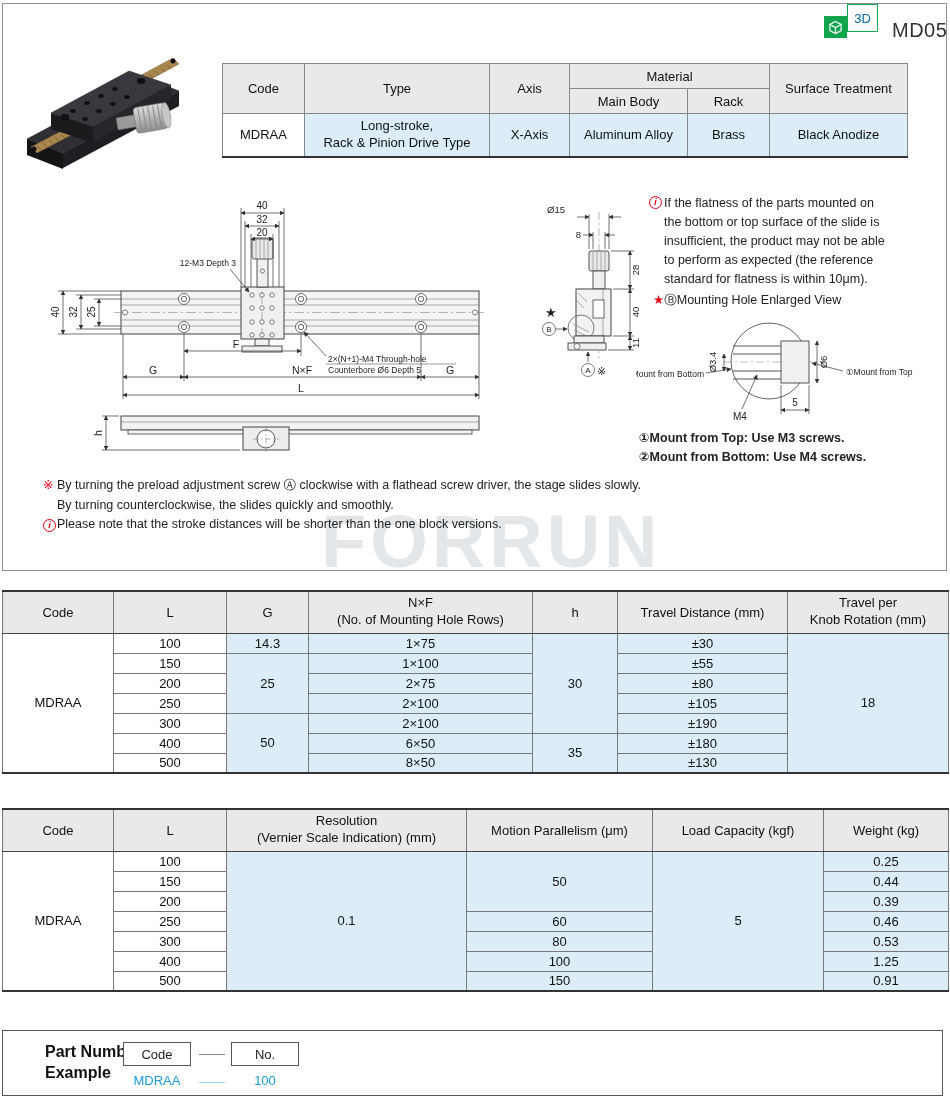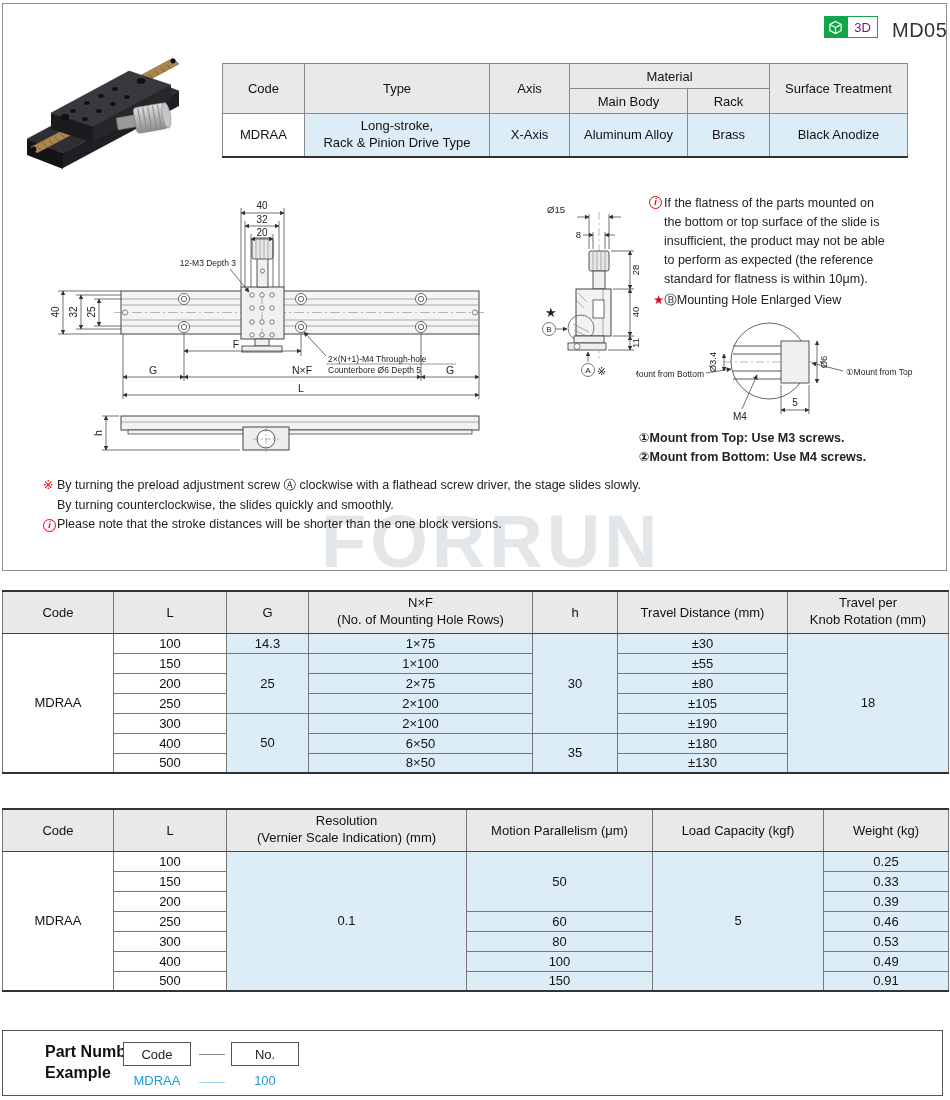--- a/index.html
+++ b/index.html
@@ -10,21 +10,21 @@
     overflow:hidden;
   }
   .panel {
     position:absolute; left:2px; top:3px; width:945px; height:568px;
     border:1px solid #8f8f8f; overflow:hidden; background:#fff;
   }
   .abs { position:absolute; }
 
   
   .badge-green { position:absolute; left:821px; top:12px; width:23px; height:22px; background:#12a54b; display:flex; align-items:center; justify-content:center; }
-  .badge-3dbox { position:absolute; left:844px; top:12px; width:31px; height:22px; border:1px solid #12a54b; background:#fff; color:#701a75; font-size:13px; display:flex; align-items:center; justify-content:center; }
+  .badge-3dbox { position:absolute; left:844px; top:0; width:31px; height:28px; border:1px solid #12a54b; background:#fff; color:#0369a1; font-size:13px; display:flex; align-items:center; justify-content:center; }
   .badge-id { position:absolute; left:889px; top:15px; font-size:20px; color:#333; letter-spacing:.5px; }
 
   
   table { border-collapse:collapse; table-layout:fixed; }
   .spec-table { position:absolute; left:219px; top:59px; width:685px;
     border-top:1.5px solid #666; border-bottom:2.5px solid #333; }
   .spec-table th, .spec-table td { border:1px solid #888; text-align:center; vertical-align:middle; font-size:13px; font-weight:400; color:#111; }
   .spec-table th { background:#e9e9e9; height:25px; }
   .spec-table td { height:43px; background:#dcedf8; }
   .spec-table td.white { background:#fff; }
@@ -532,40 +532,40 @@
       <tr>
         <td class="white blue" rowspan="7">MDRAA</td>
         <td class="white blue">100</td>
         <td rowspan="7">0.1</td>
         <td rowspan="3">50</td>
         <td rowspan="7">5</td>
         <td>0.25</td>
       </tr>
       <tr>
         <td class="white blue">150</td>
-        <td>0.33</td>
+        <td>0.44</td>
       </tr>
       <tr>
         <td class="white blue">200</td>
         <td>0.39</td>
       </tr>
       <tr>
         <td class="white blue">250</td>
         <td>60</td>
         <td>0.46</td>
       </tr>
       <tr>
         <td class="white blue">300</td>
         <td>80</td>
         <td>0.53</td>
       </tr>
       <tr>
         <td class="white blue">400</td>
         <td>100</td>
-        <td>0.49</td>
+        <td>1.25</td>
       </tr>
       <tr>
         <td class="white blue">500</td>
         <td>150</td>
         <td>0.91</td>
       </tr>
     </tbody>
   </table>
 
   <div class="part-box">

